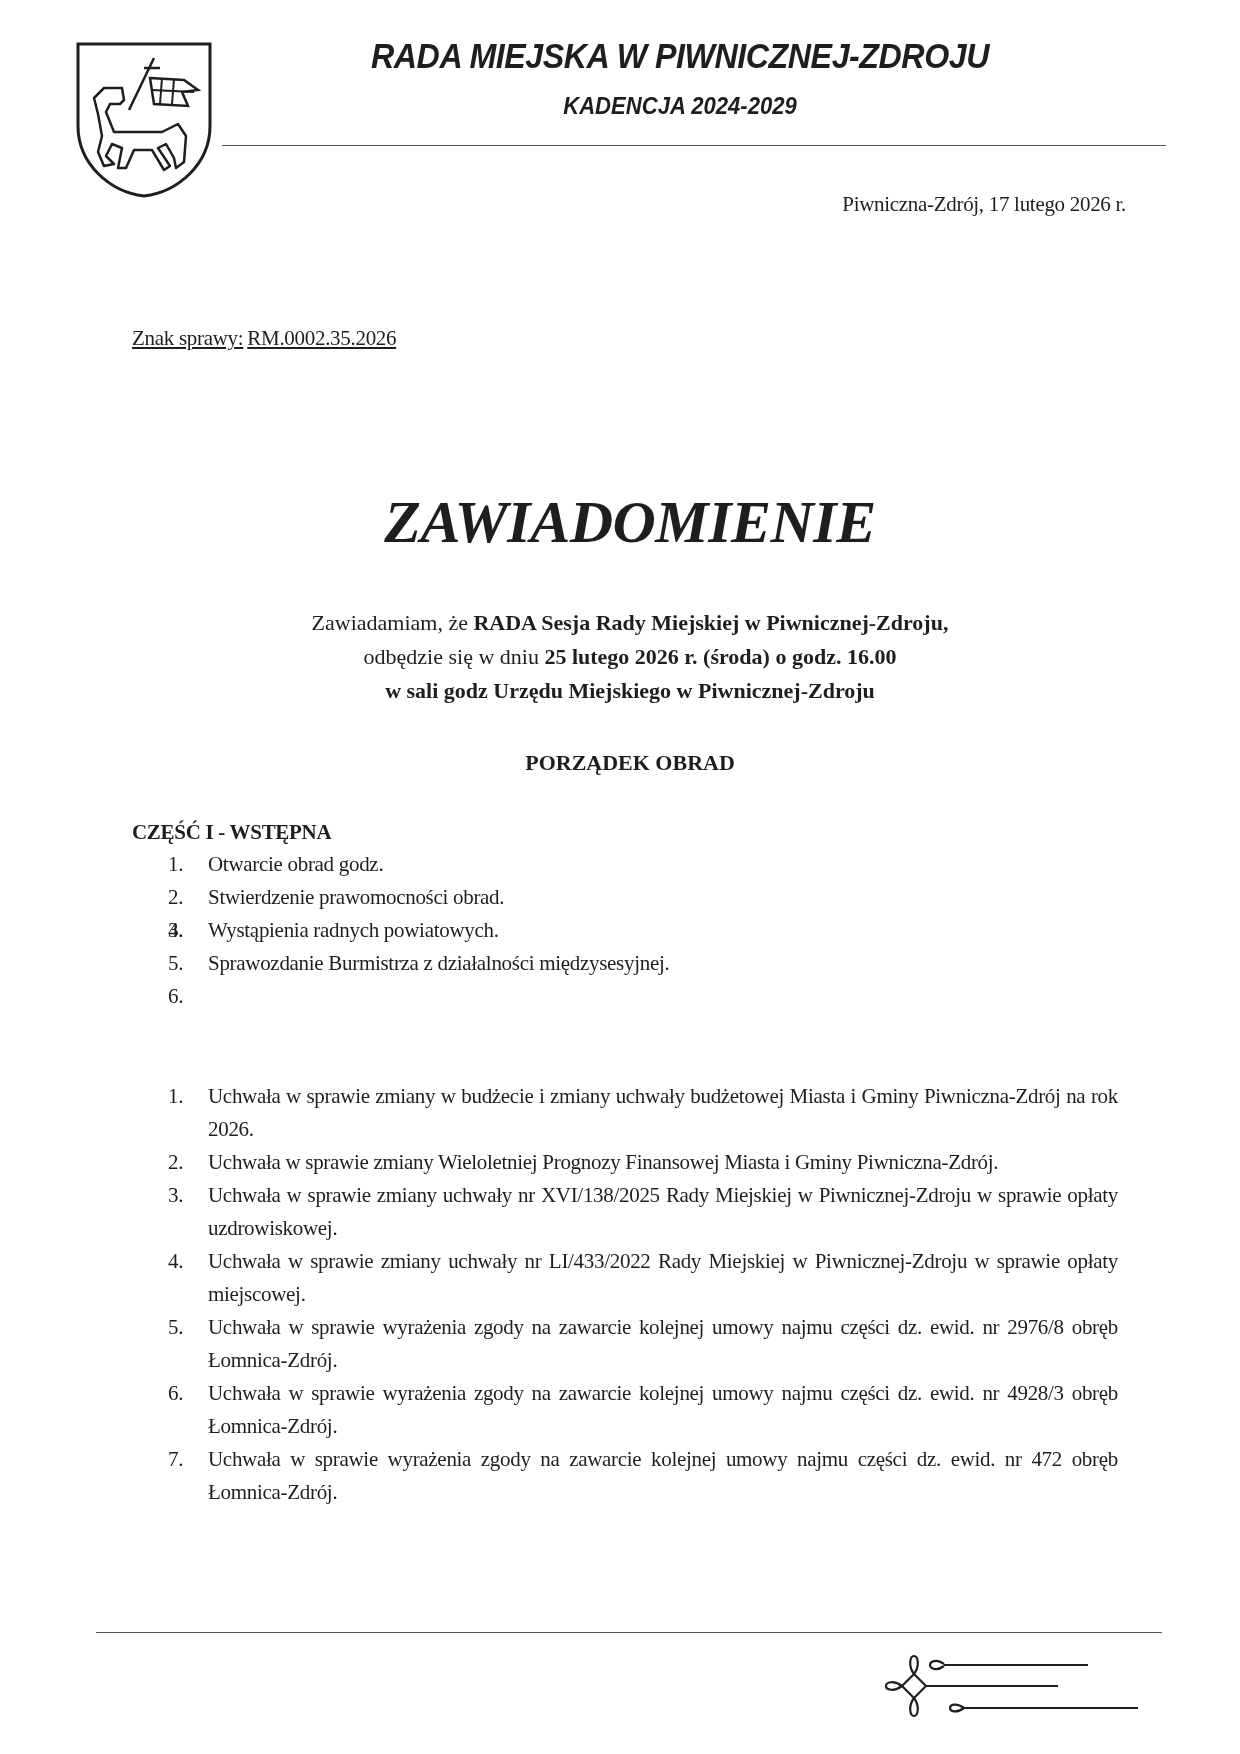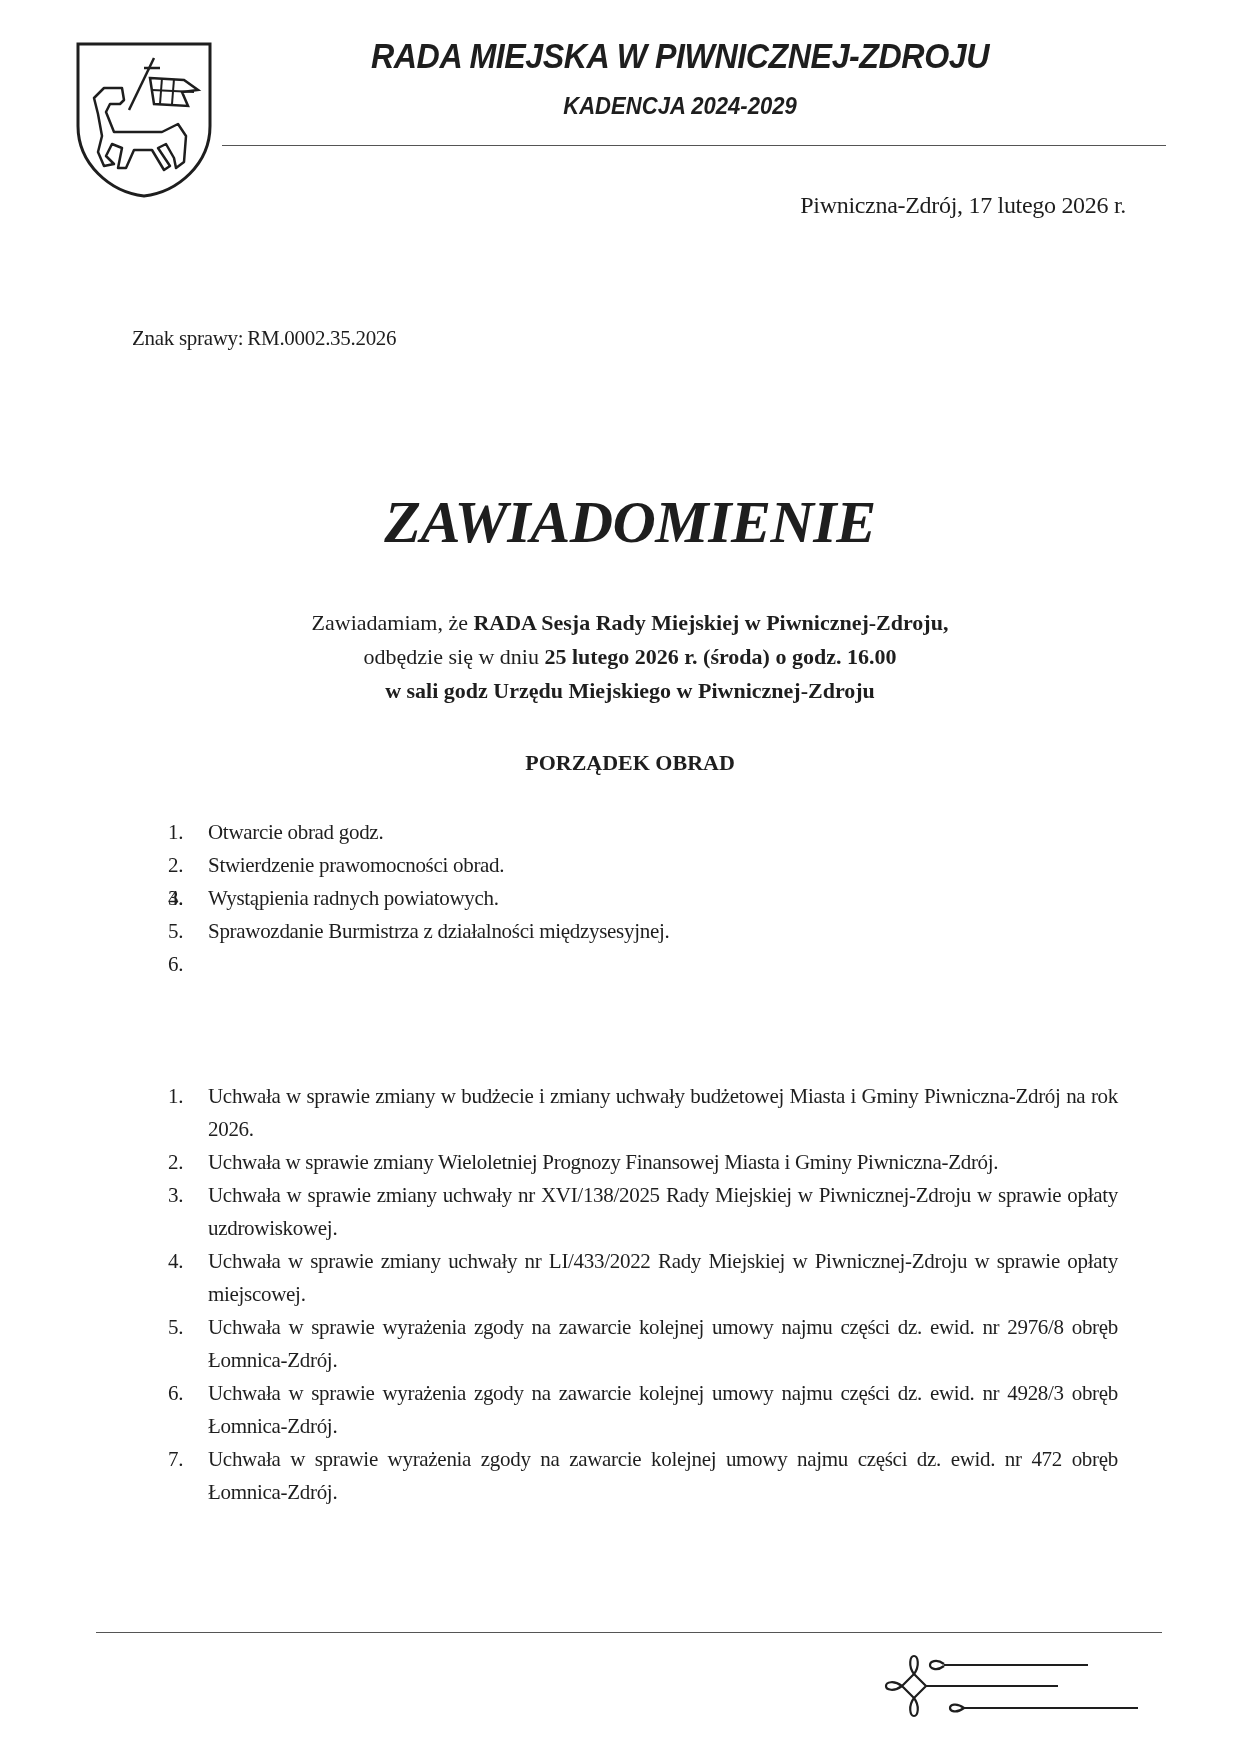--- a/index.html
+++ b/index.html
@@ -5,22 +5,22 @@
     html, body { margin: 0; padding: 0; background: #ffffff; }
     body { width: 1240px; height: 1754px; position: relative; overflow: hidden; color: #1e1e1e; font-family: "Liberation Serif", serif; }
     .crest { position: absolute; left: 74px; top: 40px; width: 140px; height: 160px; }
     .hdr-title { position: absolute; left: 280px; top: 36px; width: 800px; text-align: center;
       font-family: "Liberation Sans", sans-serif; font-weight: bold; font-style: italic; font-size: 35px;
       letter-spacing: -0.5px; transform: scaleX(0.92); transform-origin: center; color: #1e1e1e; }
     .hdr-sub { position: absolute; left: 280px; top: 92px; width: 800px; text-align: center;
       font-family: "Liberation Sans", sans-serif; font-weight: bold; font-style: italic; font-size: 24px;
       transform: scaleX(0.92); transform-origin: center; color: #1e1e1e; }
     .hdr-rule { position: absolute; left: 222px; top: 145px; width: 944px; height: 0; border-top: 1.5px solid #555; }
-    .date { position: absolute; right: 114px; top: 192px; font-size: 24px; letter-spacing: -0.3px; text-align: center; }
-    .ref { position: absolute; left: 132px; top: 326px; font-size: 21px; letter-spacing: -0.3px; }
+    .date { position: absolute; right: 114px; top: 192px; font-size: 21px; letter-spacing: -0.3px; text-align: center; }
+    .ref { position: absolute; left: 132px; top: 326px; font-size: 21px; letter-spacing: -0.3px; text-decoration: underline; }
     .ref span { margin-left: 4px; }
     .doc-title { position: absolute; left: 0; top: 488px; width: 1260px; text-align: center;
       font-size: 60px; font-weight: bold; font-style: italic; letter-spacing: -0.5px; }
     .intro { position: absolute; left: 0; top: 606px; width: 1260px; text-align: center; font-size: 22px; line-height: 34px; }
     .intro b { font-weight: bold; }
     .agenda-title { position: absolute; left: 0; top: 750px; width: 1260px; text-align: center; font-size: 22px; font-weight: bold; }
     .section { position: absolute; left: 132px; width: 1000px; }
     .section h3 { margin: 0; font-size: 21px; font-weight: bold; line-height: 32px; letter-spacing: -0.3px; }
     .section ol { list-style: none; margin: 0; padding: 0; }
     .section li { position: relative; padding-left: 76px; font-size: 21px; line-height: 33px; letter-spacing: -0.3px; }
@@ -62,20 +62,21 @@
 
 <div class="intro">
   <div><span>Zawiadamiam, że </span><b>RADA Sesja Rady Miejskiej w Piwnicznej-Zdroju,</b></div>
   <div><span>odbędzie się w dniu </span><b>25 lutego 2026 r. (środa) o godz. 16.00</b></div>
   <div><b>w sali godz Urzędu Miejskiego w Piwnicznej-Zdroju</b></div>
 </div>
 
 <div class="agenda-title">PORZĄDEK OBRAD</div>
 
 <div class="section sec1">
+  <h3>CZĘŚĆ I - WSTĘPNA</h3>
   <ol>
     <li><span class="num">1.</span><span>Otwarcie obrad godz.</span></li>
     <li><span class="num">2.</span><span>Stwierdzenie prawomocności obrad.</span></li>
     <li><span class="num">3.</span></li>
     <li><span class="num">4.</span><span>Wystąpienia radnych powiatowych.</span></li>
     <li><span class="num">5.</span><span>Sprawozdanie Burmistrza z działalności międzysesyjnej.</span></li>
     <li><span class="num">6.</span></li>
   </ol>
 </div>
 

